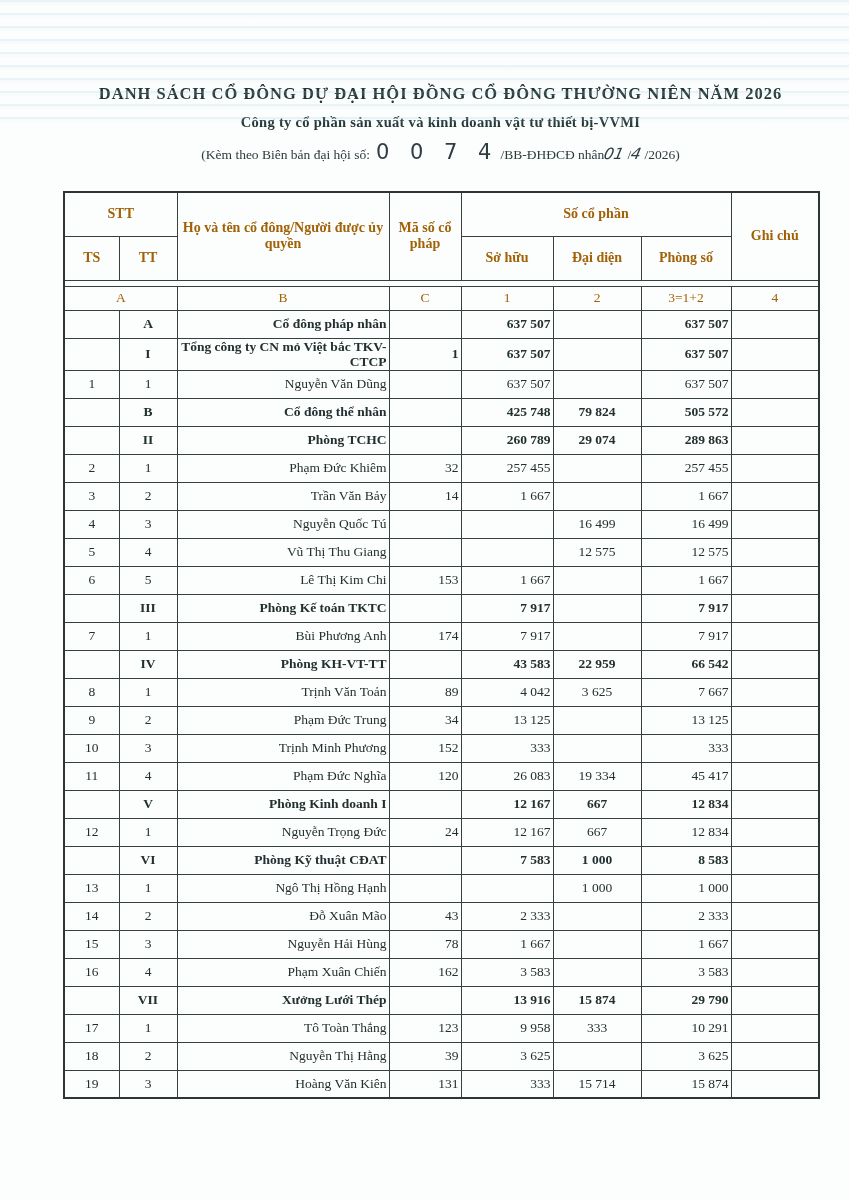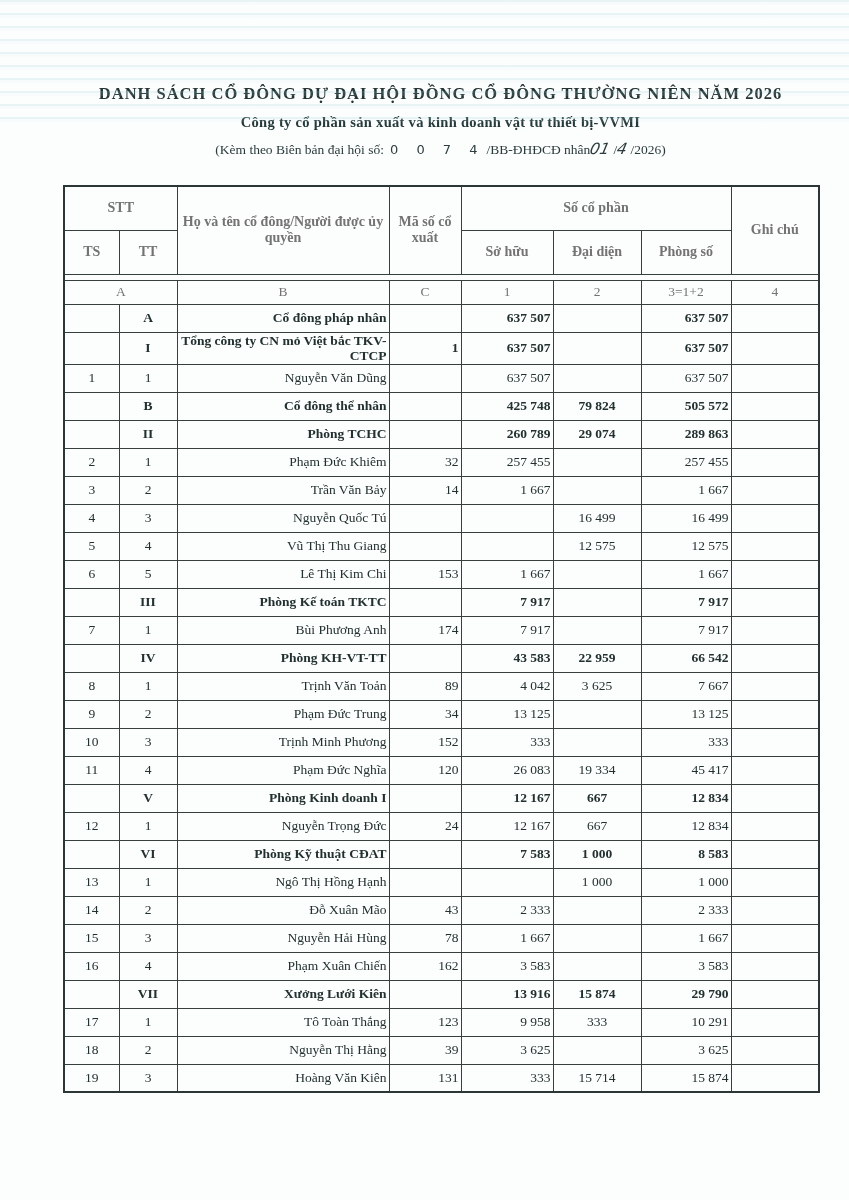--- a/index.html
+++ b/index.html
@@ -47,21 +47,21 @@
     color: #26393a;
   }
   .doc-meta {
     margin: 9px 0 0 0;
     font-size: 13.5px;
     color: #2a3a3b;
   }
   .hw { color: #2e3e40; }
   .hw-num {
     font-family: "DejaVu Sans", sans-serif;
-    font-size: 13px;
+    font-size: 21px;
     letter-spacing: 7px;
     padding: 0 2px 0 6px;
   }
   .hw-slant {
     font-family: "DejaVu Sans", sans-serif;
     font-style: italic;
     font-size: 15.5px;
     display: inline-block;
     transform: skewX(-12deg);
   }
@@ -75,21 +75,21 @@
   .sh-table th, .sh-table td {
     border: 1px solid #36403f;
     padding: 0 2px;
     vertical-align: middle;
     overflow: hidden;
   }
   .sh-table thead th {
     font-size: 14px;
     font-weight: 700;
     text-align: center;
-    color: #737373;
+    color: #a16207;
   }
   .row-h1 th { height: 44px; }
   .row-h2 th { height: 44px; }
   tr.spacer td {
     height: 6px;
     padding: 0;
     border-left: 2px solid #2c3636;
     border-right: 2px solid #2c3636;
   }
   tr.colkeys th {
@@ -131,21 +131,21 @@
         <col style="width:72px">
       <col style="width:92px">
         <col style="width:88px">
         <col style="width:90px">
         <col style="width:88px">
     </colgroup>
     <thead>
       <tr class="row-h1">
         <th colspan="2">STT</th>
         <th rowspan="2">Họ và tên cổ đông/Người được ủy quyền</th>
-        <th rowspan="2">Mã số cổ xuất</th>
+        <th rowspan="2">Mã số cổ pháp</th>
         <th colspan="3">Số cổ phần</th>
         <th rowspan="2">Ghi chú</th>
       </tr>
       <tr class="row-h2">
         <th>TS</th>
         <th>TT</th>
         <th>Sở hữu</th>
         <th>Đại diện</th>
         <th>Phòng số</th>
       </tr>
@@ -399,21 +399,21 @@
     <td class="c-name">Phạm Xuân Chiến</td>
     <td class="c-code">162</td>
     <td class="c-own">3 583</td>
     <td class="c-rep"></td>
     <td class="c-total">3 583</td>
     <td class="c-note"></td>
   </tr>
         <tr class="bold">
     <td class="c-ts"></td>
     <td class="c-tt">VII</td>
-    <td class="c-name">Xưởng Lưới Kiên</td>
+    <td class="c-name">Xưởng Lưới Thép</td>
     <td class="c-code"></td>
     <td class="c-own">13 916</td>
     <td class="c-rep">15 874</td>
     <td class="c-total">29 790</td>
     <td class="c-note"></td>
   </tr>
         <tr>
     <td class="c-ts">17</td>
     <td class="c-tt">1</td>
     <td class="c-name">Tô Toàn Thắng</td>

